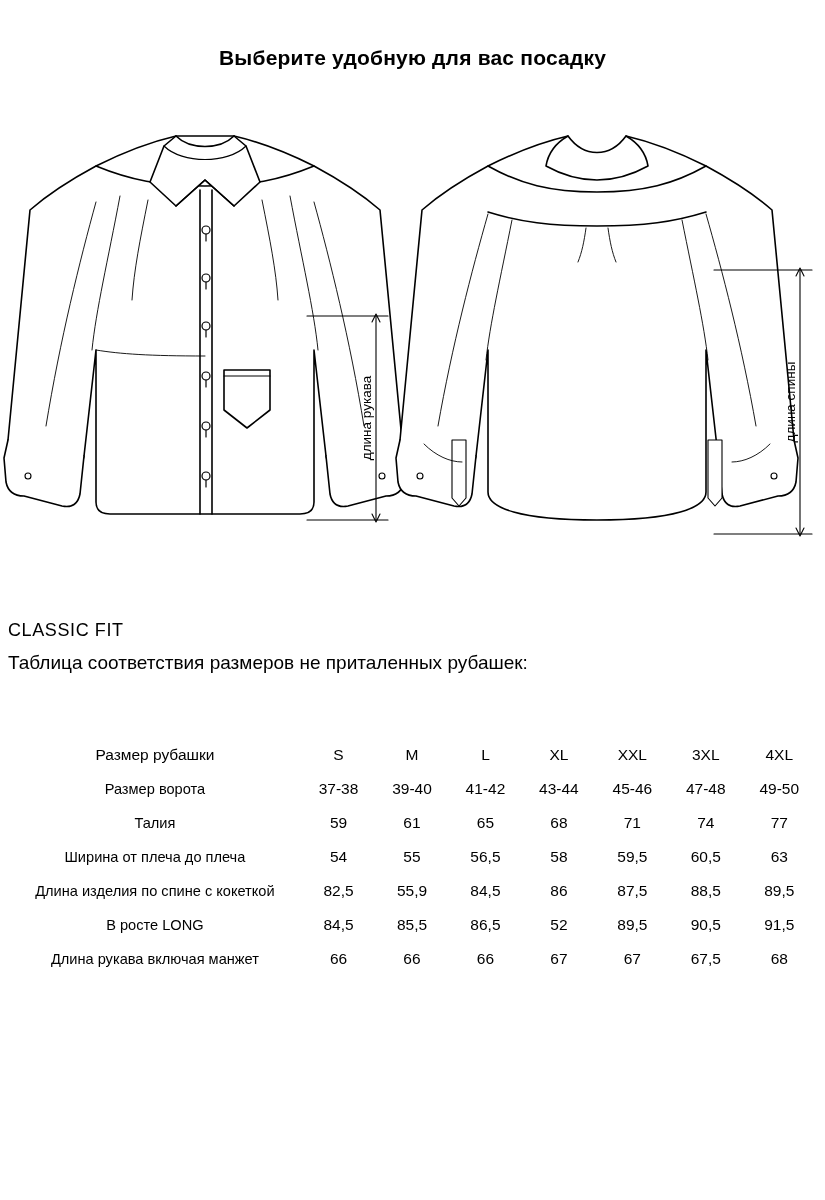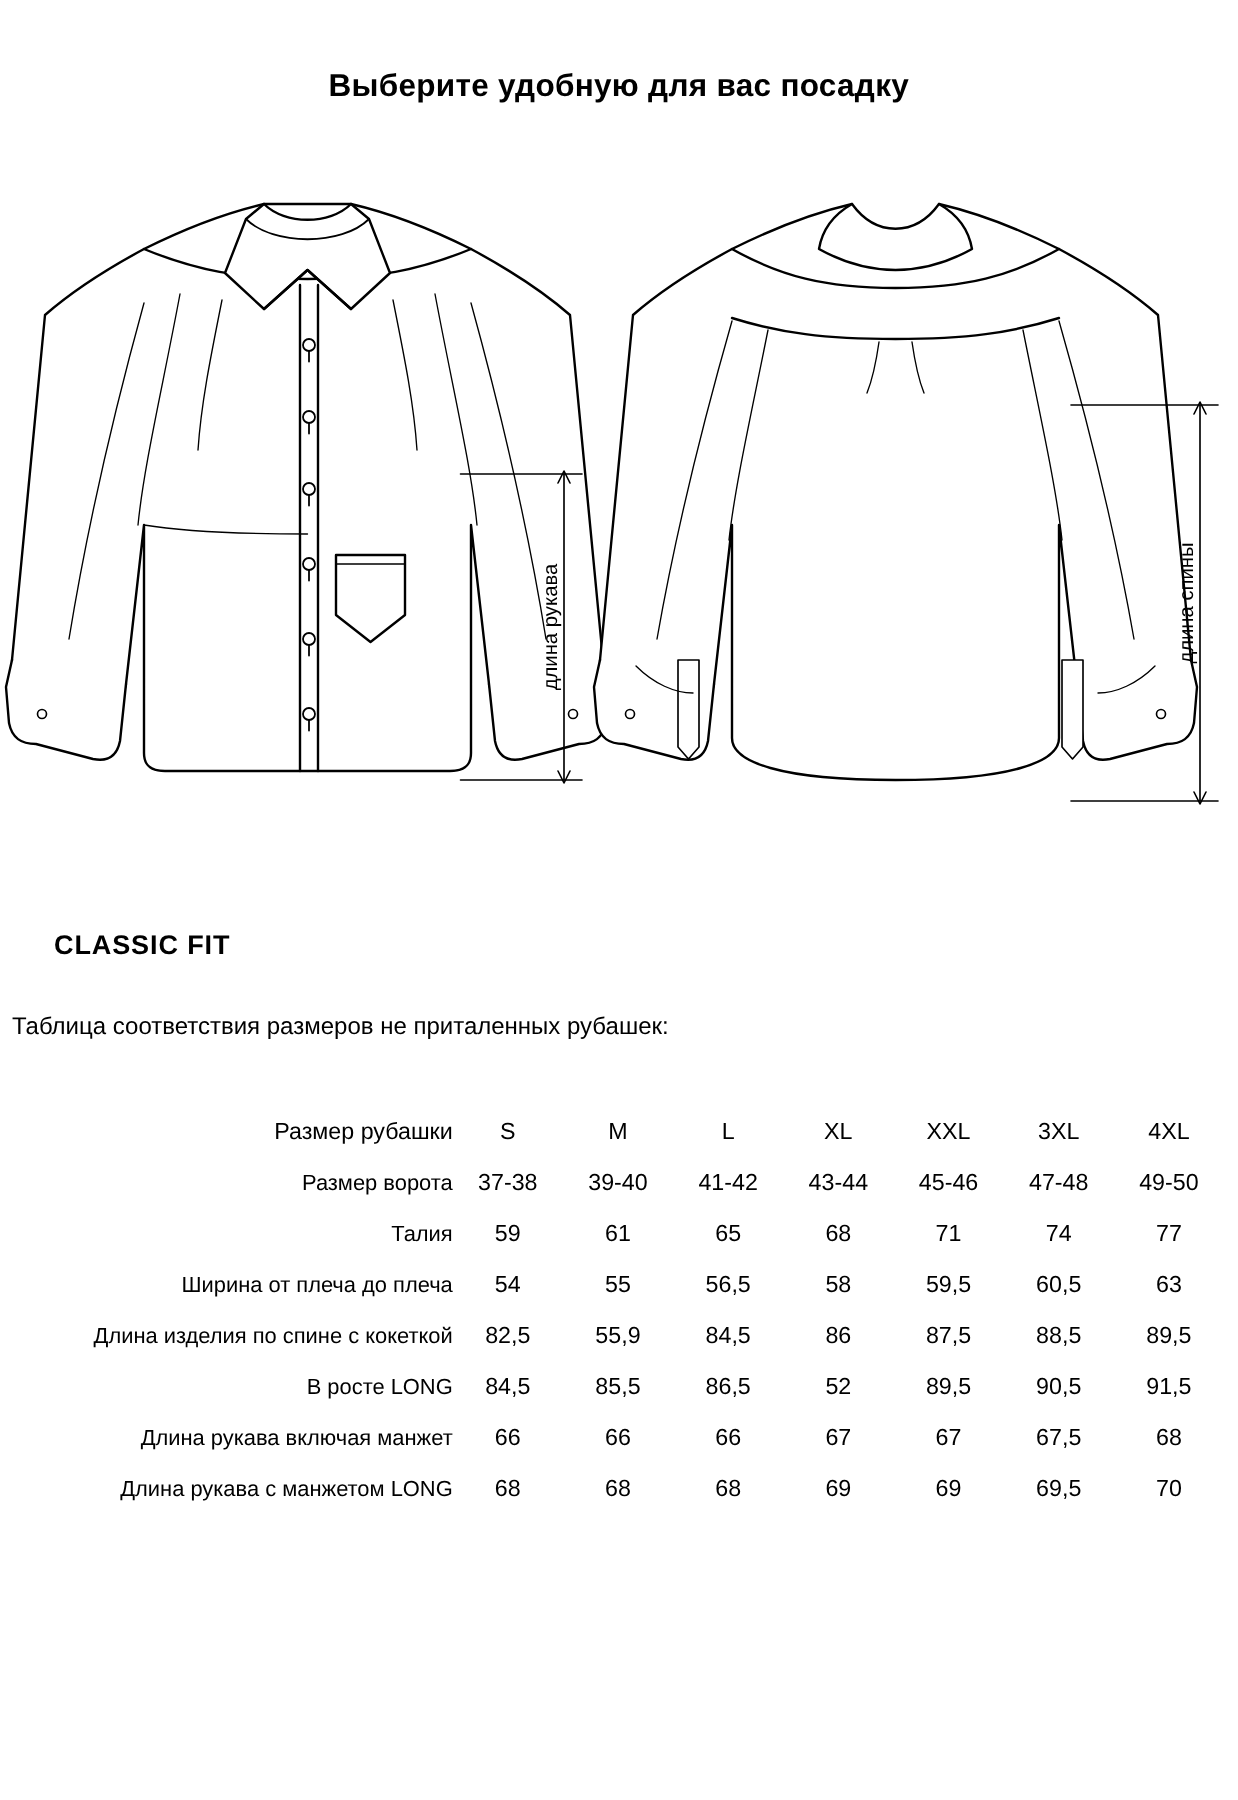--- a/index.html
+++ b/index.html
@@ -35,47 +35,46 @@
     top: 110px;
     left: 0;
     width: 825px;
     height: 450px;
   }
   .section-head {
     position: absolute;
     left: 8px;
     top: 620px;
     font-size: 18px;
-    font-weight: bold;
+    font-weight: normal;
     letter-spacing: 0.6px;
-    margin-left: 28px;
   }
   .section-sub {
     position: absolute;
     left: 8px;
-    top: 676px;
-    font-size: 16px;
+    top: 652px;
+    font-size: 19px;
     text-align: right;
   }
   table.sizes {
     position: absolute;
     left: 8px;
     top: 738px;
     width: 808px;
     border-collapse: collapse;
     font-size: 15px;
   }
   table.sizes td {
     padding: 0;
     height: 34px;
     vertical-align: middle;
     white-space: nowrap;
   }
   table.sizes td.rowlabel {
-    text-align: right;
+    text-align: center;
     width: 292px;
     font-size: 14.6px;
     margin-top: 26px;
   }
   table.sizes td.val {
     text-align: center;
     width: 73px;
     font-size: 15.5px;
   }
   table.sizes tr.header td.val,
@@ -319,27 +318,17 @@
         <td class="rowlabel">Длина рукава включая манжет</td>
         <td class="val">66</td>
         <td class="val">66</td>
         <td class="val">66</td>
         <td class="val">67</td>
         <td class="val">67</td>
         <td class="val">67,5</td>
         <td class="val">68</td>
       </tr>
 
-      <tr>
-        <td class="rowlabel">Длина рукава с манжетом LONG</td>
-        <td class="val">68</td>
-        <td class="val">68</td>
-        <td class="val">68</td>
-        <td class="val">69</td>
-        <td class="val">69</td>
-        <td class="val">69,5</td>
-        <td class="val">70</td>
-      </tr>
 
     </tbody>
   </table>
 
 </div>
 
 </body></html>

